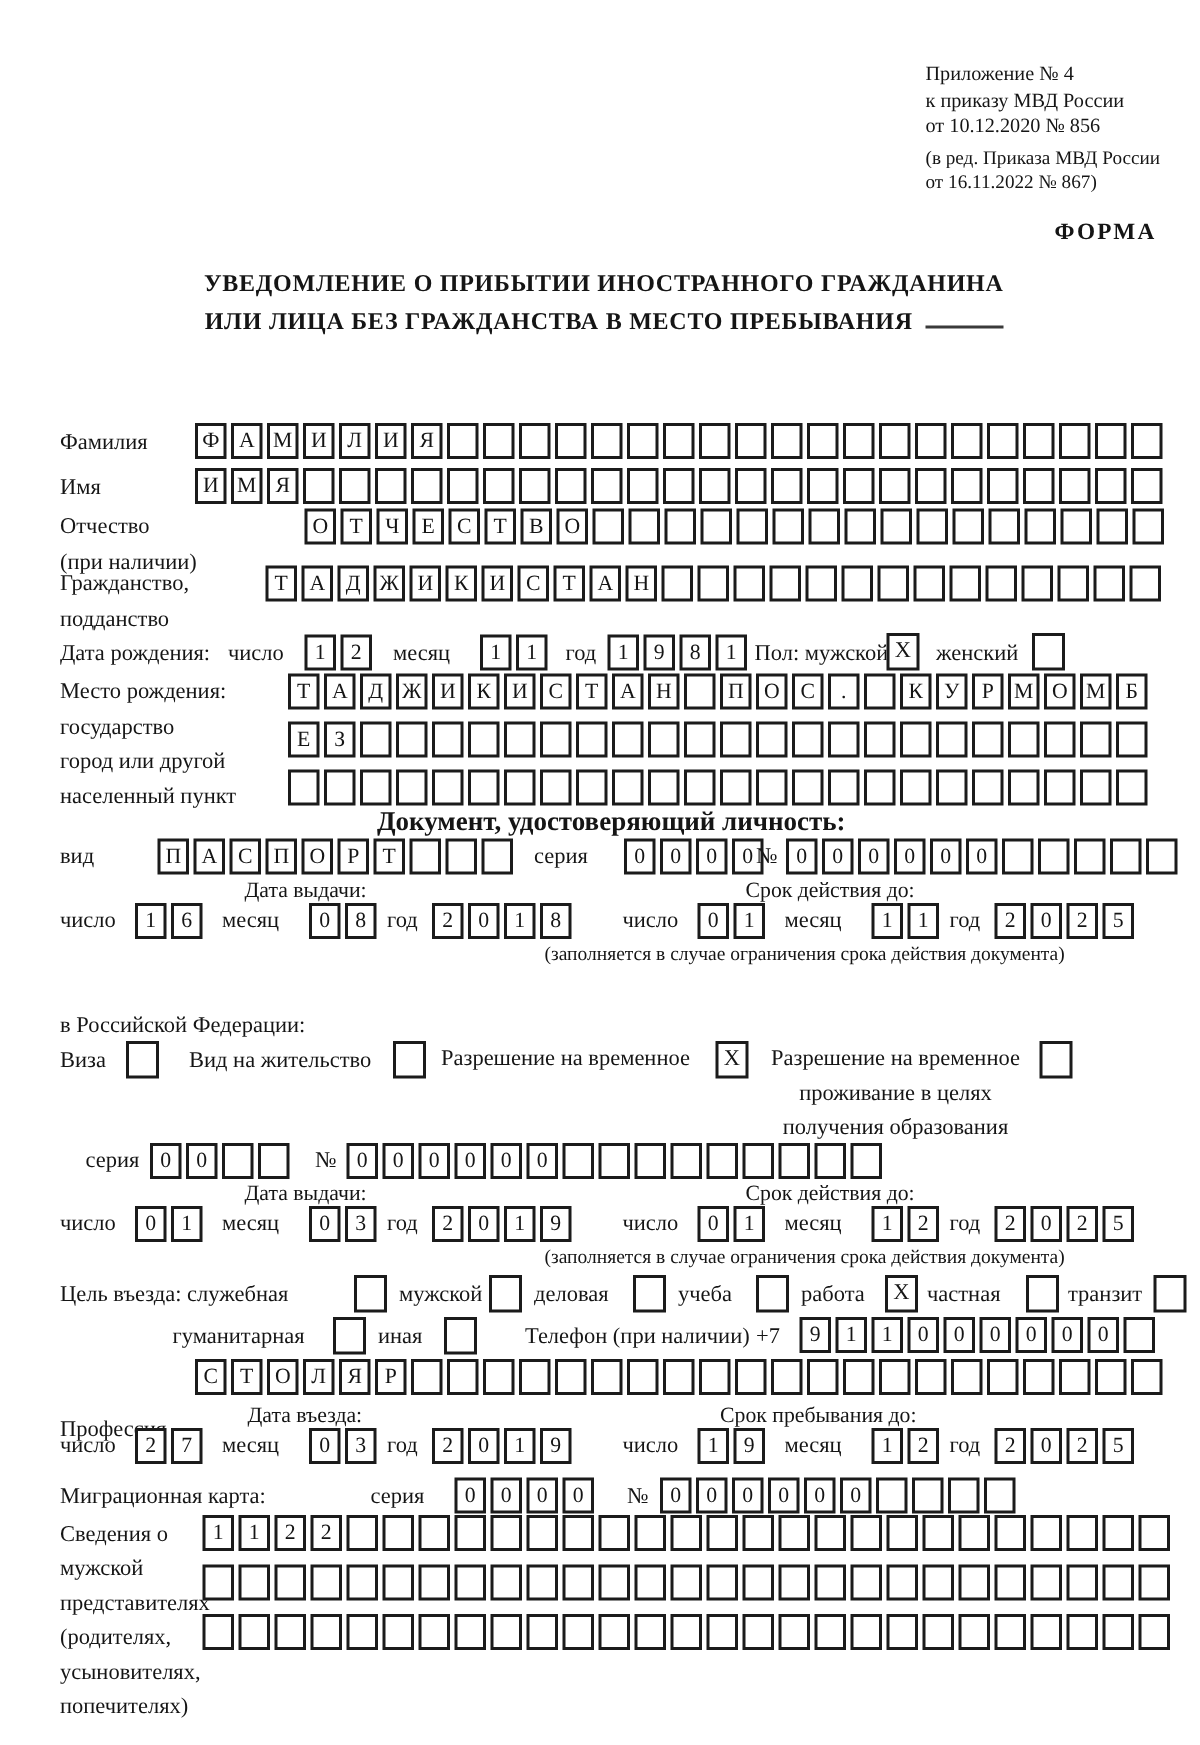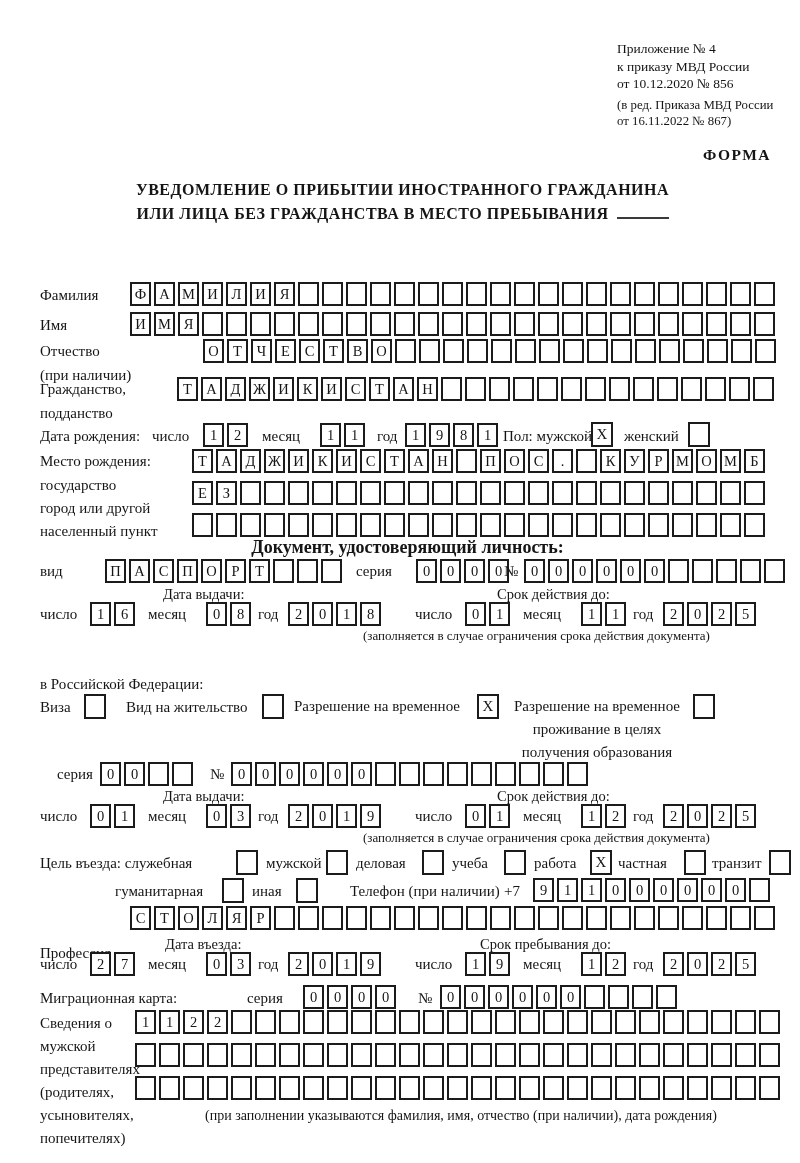--- a/index.html
+++ b/index.html
@@ -649,15 +649,14 @@
       <span class="cell"></span>
       <span class="cell"></span>
       <span class="cell"></span>
       <span class="cell"></span>
       <span class="cell"></span>
       <span class="cell"></span>
       <span class="cell"></span>
       <span class="cell"></span>
     </div>
 
-  <div class="lbl" style="left:205px;top:1108px;font-size:14px;">(при заполнении указываются фамилия, имя, отчество (при наличии), дата рождения)</div>
 
 </div>
 
 </body></html>

